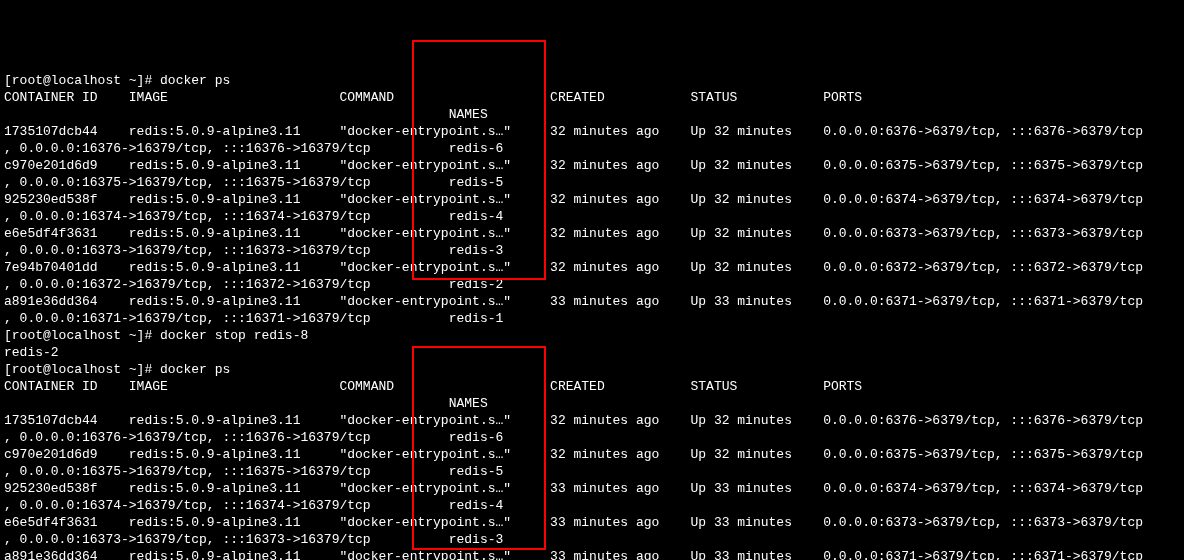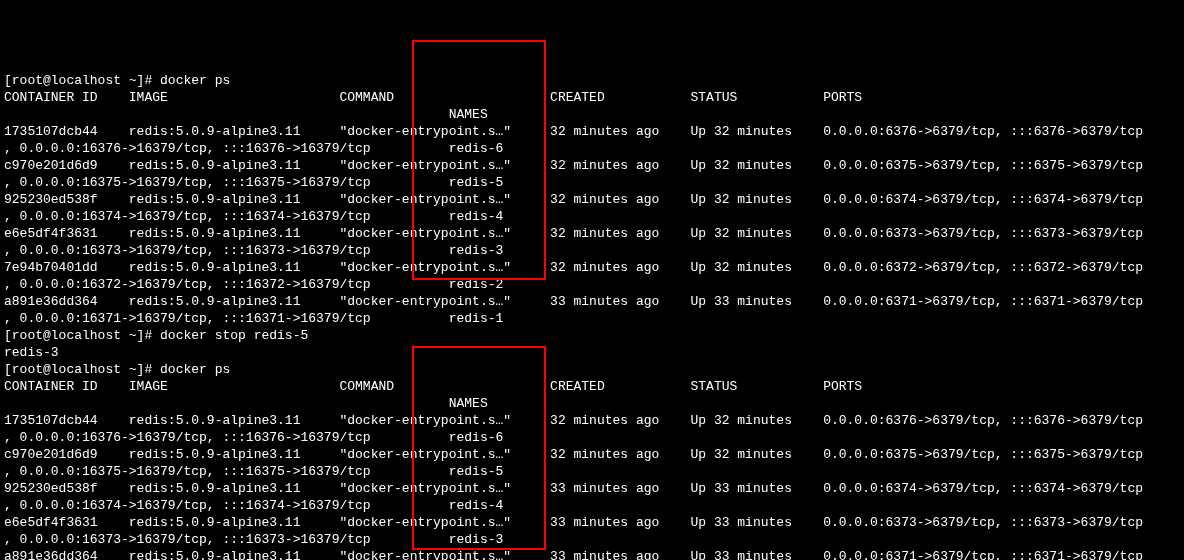--- a/index.html
+++ b/index.html
@@ -34,22 +34,22 @@
 <span>c970e201d6d9    redis:5.0.9-alpine3.11     "docker-entrypoint.s…"     32 minutes ago    Up 32 minutes    0.0.0.0:6375-&gt;6379/tcp, :::6375-&gt;6379/tcp</span>
 <span>, 0.0.0.0:16375-&gt;16379/tcp, :::16375-&gt;16379/tcp          redis-5</span>
 <span>925230ed538f    redis:5.0.9-alpine3.11     "docker-entrypoint.s…"     32 minutes ago    Up 32 minutes    0.0.0.0:6374-&gt;6379/tcp, :::6374-&gt;6379/tcp</span>
 <span>, 0.0.0.0:16374-&gt;16379/tcp, :::16374-&gt;16379/tcp          redis-4</span>
 <span>e6e5df4f3631    redis:5.0.9-alpine3.11     "docker-entrypoint.s…"     32 minutes ago    Up 32 minutes    0.0.0.0:6373-&gt;6379/tcp, :::6373-&gt;6379/tcp</span>
 <span>, 0.0.0.0:16373-&gt;16379/tcp, :::16373-&gt;16379/tcp          redis-3</span>
 <span>7e94b70401dd    redis:5.0.9-alpine3.11     "docker-entrypoint.s…"     32 minutes ago    Up 32 minutes    0.0.0.0:6372-&gt;6379/tcp, :::6372-&gt;6379/tcp</span>
 <span>, 0.0.0.0:16372-&gt;16379/tcp, :::16372-&gt;16379/tcp          redis-2</span>
 <span>a891e36dd364    redis:5.0.9-alpine3.11     "docker-entrypoint.s…"     33 minutes ago    Up 33 minutes    0.0.0.0:6371-&gt;6379/tcp, :::6371-&gt;6379/tcp</span>
 <span>, 0.0.0.0:16371-&gt;16379/tcp, :::16371-&gt;16379/tcp          redis-1</span>
-<span>[root@localhost ~]# </span><span>docker stop redis-5</span>
-<span>redis-3</span>
+<span>[root@localhost ~]# </span><span>docker stop redis-8</span>
+<span>redis-2</span>
 <span>[root@localhost ~]# </span><span>docker ps</span>
 <span>CONTAINER ID    IMAGE                      COMMAND                    CREATED           STATUS           PORTS</span>
 <span>                                                         NAMES</span>
 <span>1735107dcb44    redis:5.0.9-alpine3.11     "docker-entrypoint.s…"     32 minutes ago    Up 32 minutes    0.0.0.0:6376-&gt;6379/tcp, :::6376-&gt;6379/tcp</span>
 <span>, 0.0.0.0:16376-&gt;16379/tcp, :::16376-&gt;16379/tcp          redis-6</span>
 <span>c970e201d6d9    redis:5.0.9-alpine3.11     "docker-entrypoint.s…"     32 minutes ago    Up 32 minutes    0.0.0.0:6375-&gt;6379/tcp, :::6375-&gt;6379/tcp</span>
 <span>, 0.0.0.0:16375-&gt;16379/tcp, :::16375-&gt;16379/tcp          redis-5</span>
 <span>925230ed538f    redis:5.0.9-alpine3.11     "docker-entrypoint.s…"     33 minutes ago    Up 33 minutes    0.0.0.0:6374-&gt;6379/tcp, :::6374-&gt;6379/tcp</span>
 <span>, 0.0.0.0:16374-&gt;16379/tcp, :::16374-&gt;16379/tcp          redis-4</span>
 <span>e6e5df4f3631    redis:5.0.9-alpine3.11     "docker-entrypoint.s…"     33 minutes ago    Up 33 minutes    0.0.0.0:6373-&gt;6379/tcp, :::6373-&gt;6379/tcp</span>

